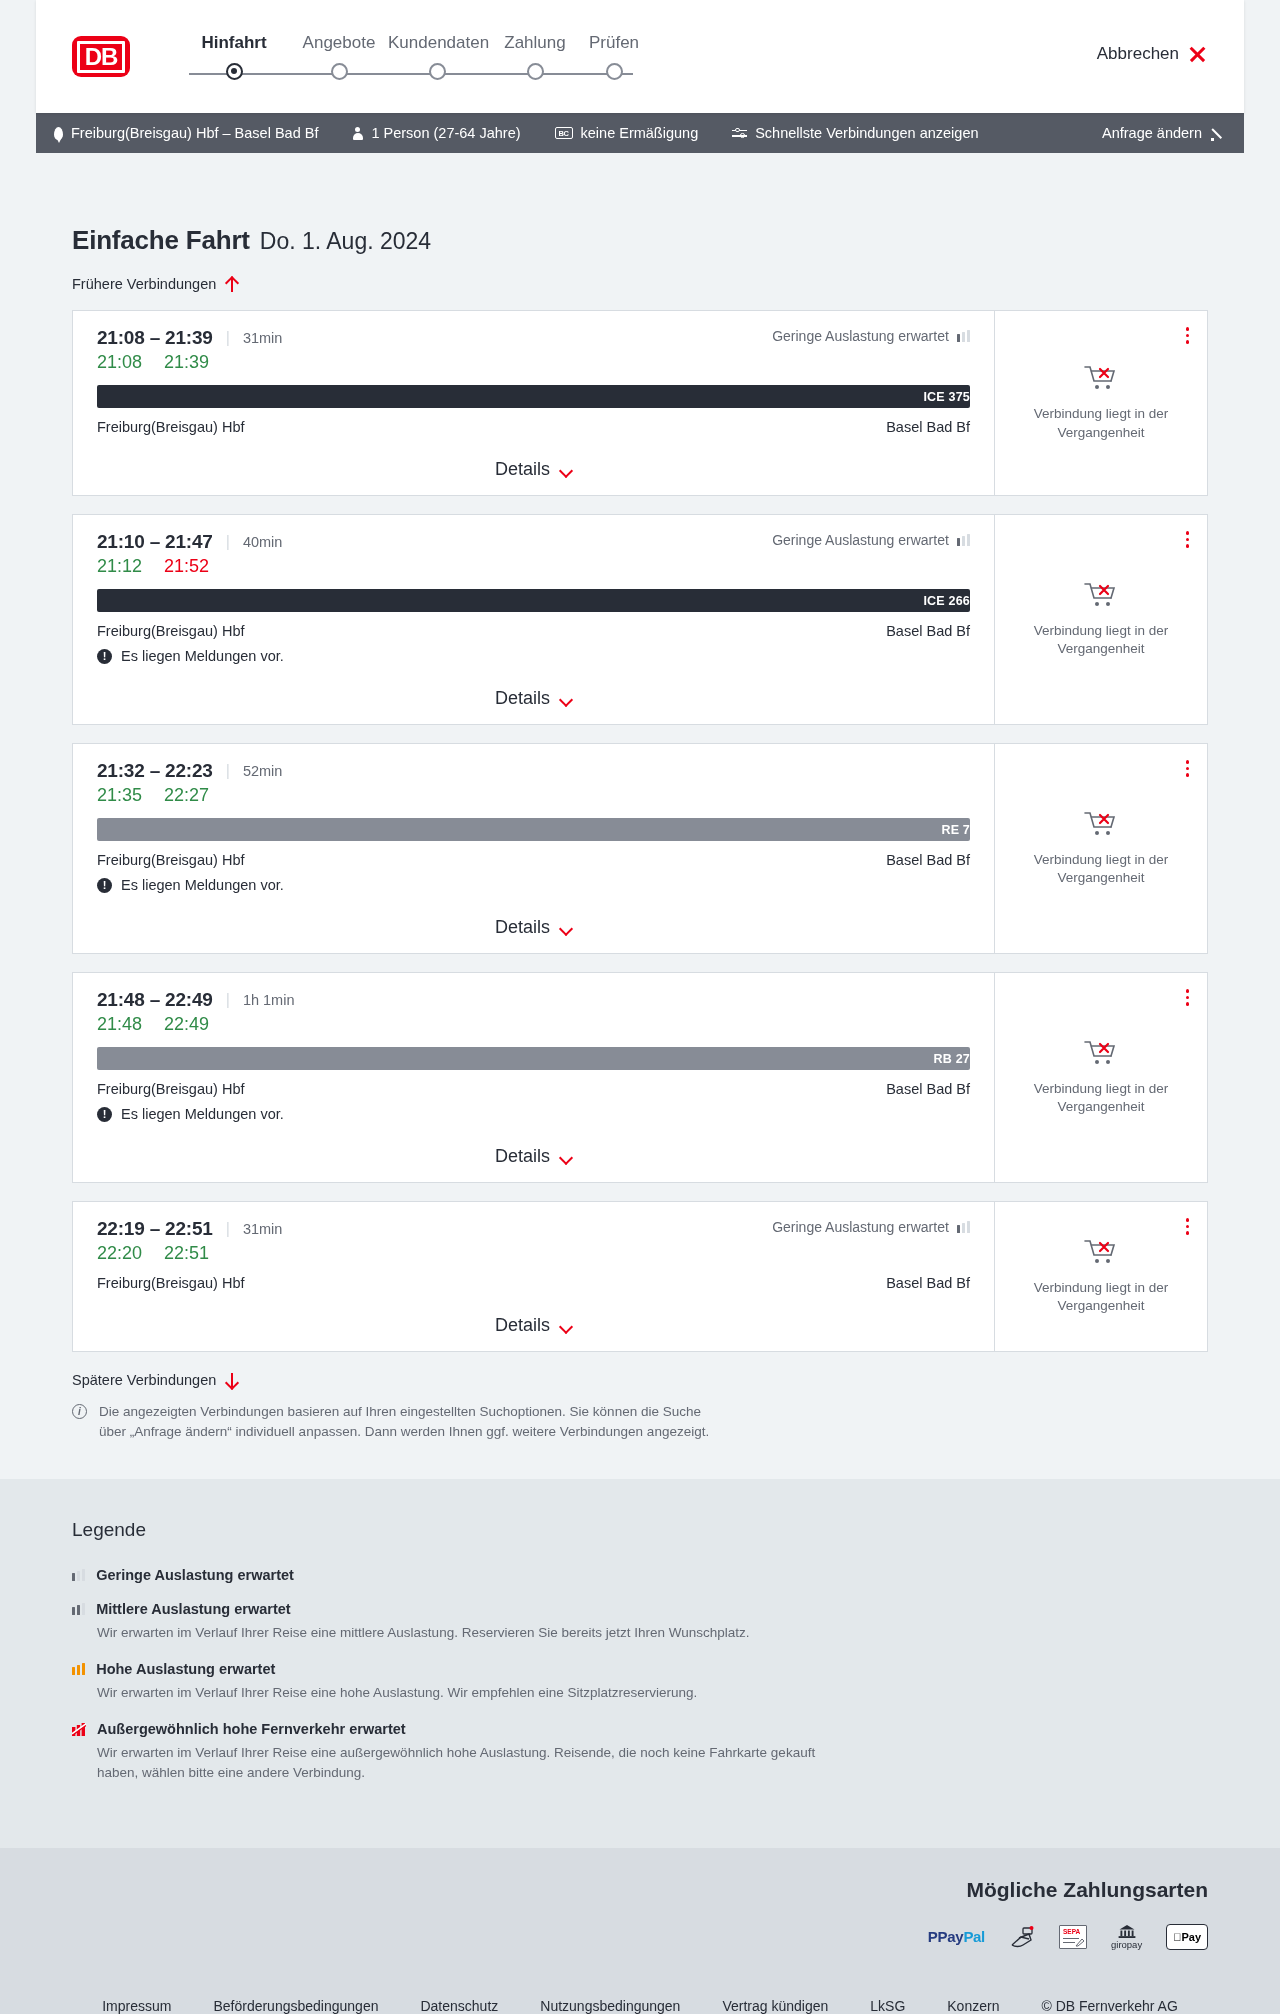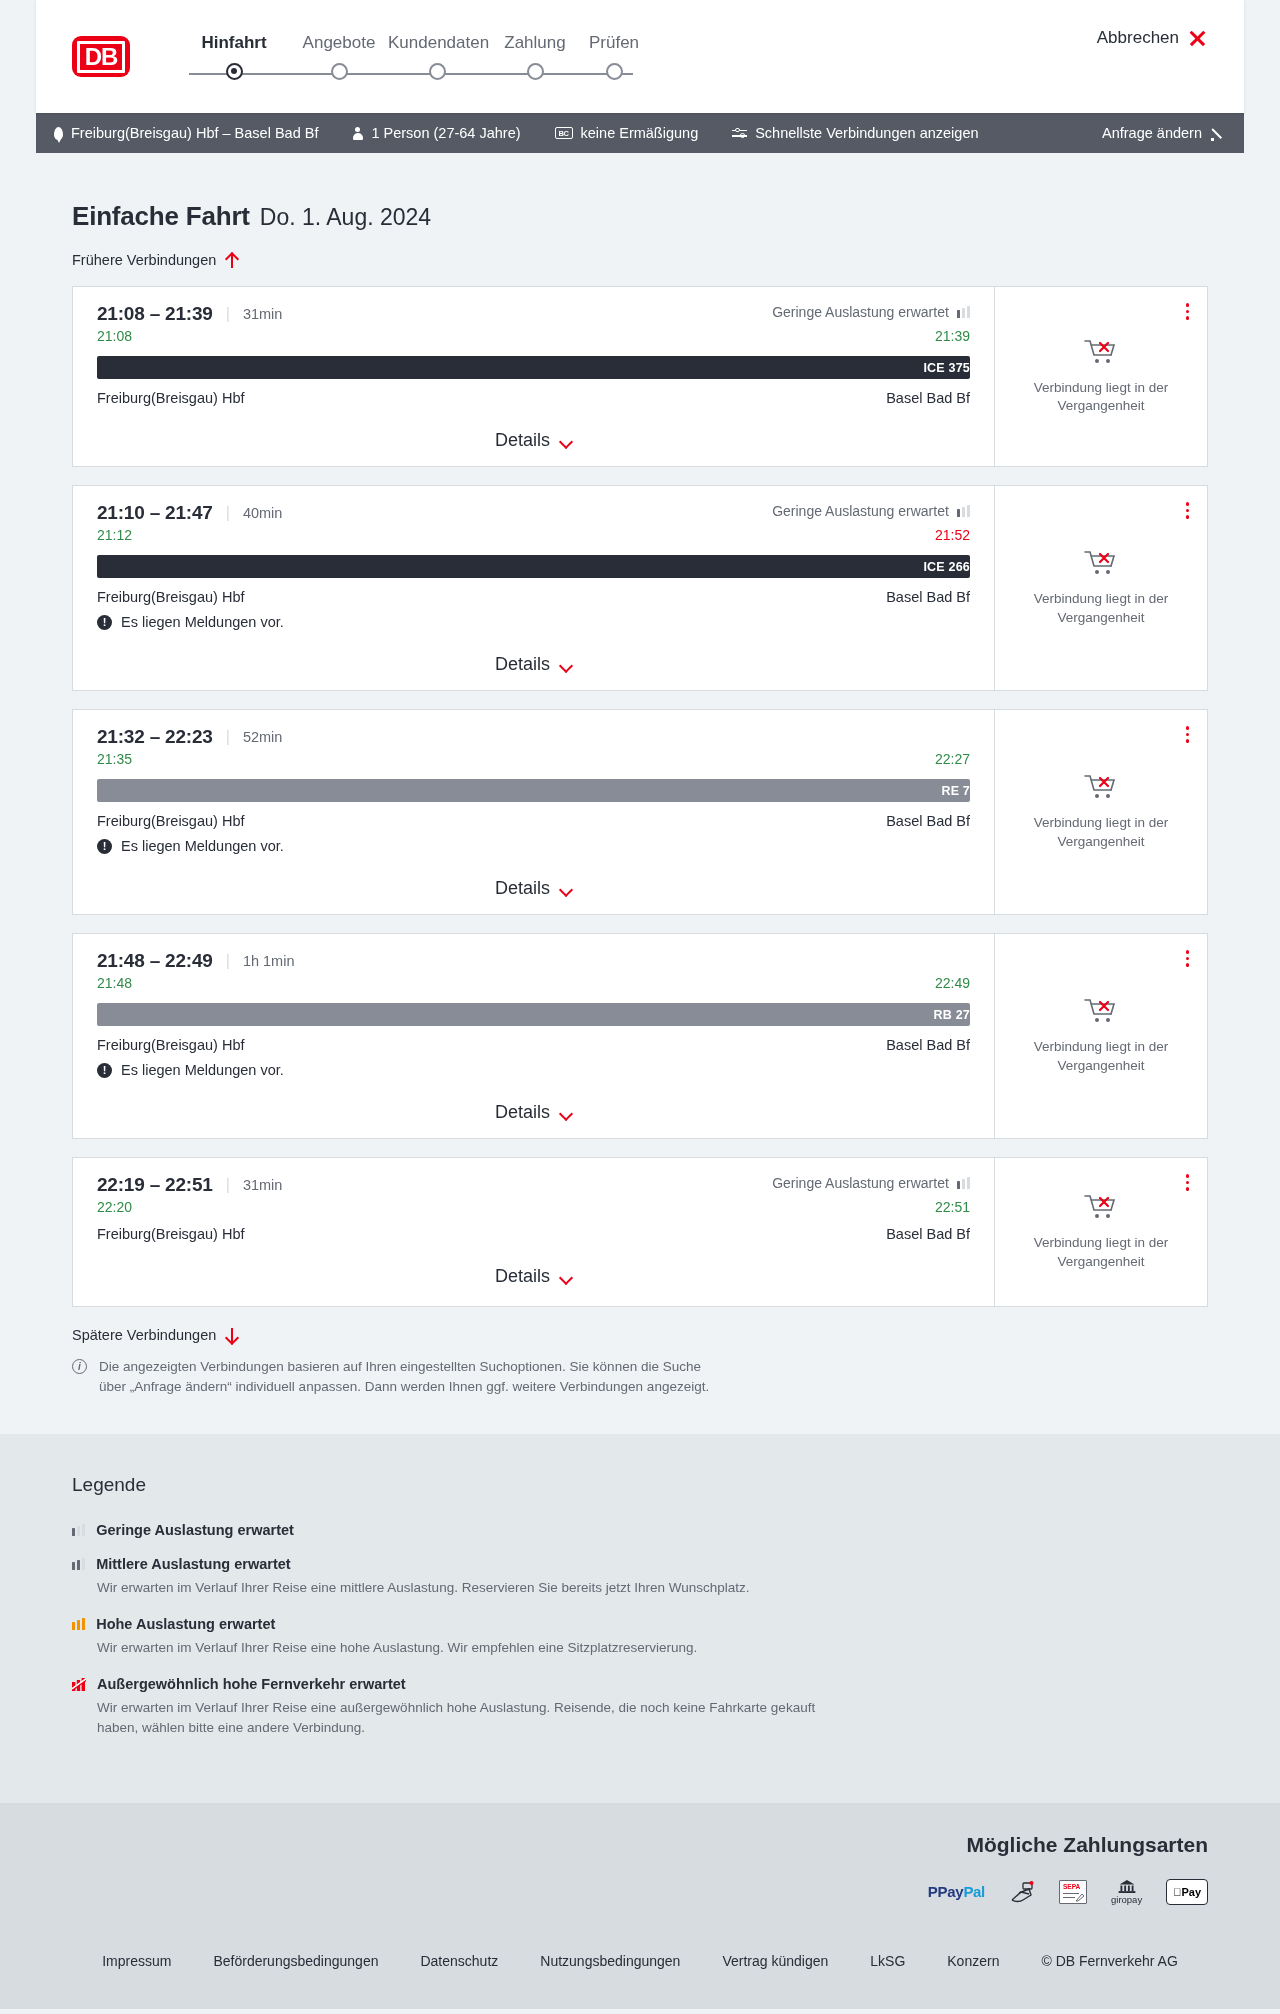--- a/index.html
+++ b/index.html
@@ -58,21 +58,21 @@
     background: #fff; border: 2px solid #878c96;
     position: relative; z-index: 2;
   }
   .step-dot.active { border-color: #282d37; }
   .step-dot.active::after {
     content: ""; position: absolute;
     top: 3.5px; left: 3.5px; width: 6px; height: 6px;
     border-radius: 50%; background: #282d37;
   }
   .cancel-btn {
-    position: absolute; right: 38px; top: 28px;
+    position: absolute; right: 38px; top: 44px;
     display: flex; align-items: center; gap: 10px;
     font-size: 17px; color: #282d37; cursor: pointer;
     background: none; border: none;
     font-family: "Liberation Sans", sans-serif;
   }
   .x-icon { width: 17px; height: 17px; position: relative; display:inline-block; }
   .x-icon::before, .x-icon::after {
     content: ""; position: absolute; top: 7px; left: -1px;
     width: 19px; height: 2.6px; background: #ec0016;
   }
@@ -147,21 +147,21 @@
     content:""; position:absolute; top:12px; left:0px;
     width: 3px; height: 3px; background:#fff;
   }
 
   
   .main { padding: 0 36px; background: #f0f3f5; padding-bottom: 36px; }
   .title-row {
     display: flex; align-items: baseline; gap: 10px;
     padding-top: 48px; padding-left: 36px;
   }
-  .title-main { font-size: 26px; font-weight: bold; letter-spacing: -0.2px; }
+  .title-main { font-size: 26px; font-weight: bold; letter-spacing: -0.2px; margin-top: 24px; }
   .title-date { font-size: 23px; color: #282d37; }
   .earlier-link, .later-link {
     display: flex; align-items: center; gap: 9px;
     padding-left: 36px; margin-top: 20px;
     font-size: 14.5px; color: #282d37; cursor: pointer;
   }
   .arrow-up, .arrow-down {
     width: 13px; height: 15px; position: relative; display: inline-block;
   }
   .arrow-up::before {
@@ -197,21 +197,21 @@
     width: 213px; border-left: 1px solid #d7dce1;
     position: relative;
     display: flex; flex-direction: column;
     align-items: center; justify-content: center;
     padding: 0 14px;
   }
   .time-row { display: flex; align-items: center; }
   .time-main { font-size: 19px; font-weight: bold; letter-spacing: -0.2px; }
   .time-sep { color: #d7dce1; margin: 0 13px; font-size: 16px; }
   .time-dur { font-size: 14.5px; color: #646973; }
-  .rt-row { margin-top: 3px; display: flex; gap: 22px; font-size: 14px; justify-content: space-between; }
+  .rt-row { margin-top: 3px; display: flex; gap: 22px; font-size: 18px; }
   .rt-ontime { color: #308b48; }
   .rt-delay  { color: #ec0016; }
   .train-bar {
     margin-top: 12px; height: 23px; border-radius: 2px;
     display: flex; align-items: center; justify-content: flex-end;
     color: #fff; font-size: 12.5px; font-weight: bold;
     letter-spacing: 0.2px;
   }
   .train-bar.dark { background: #282d37; }
   .train-bar.gray { background: #878c96; }

